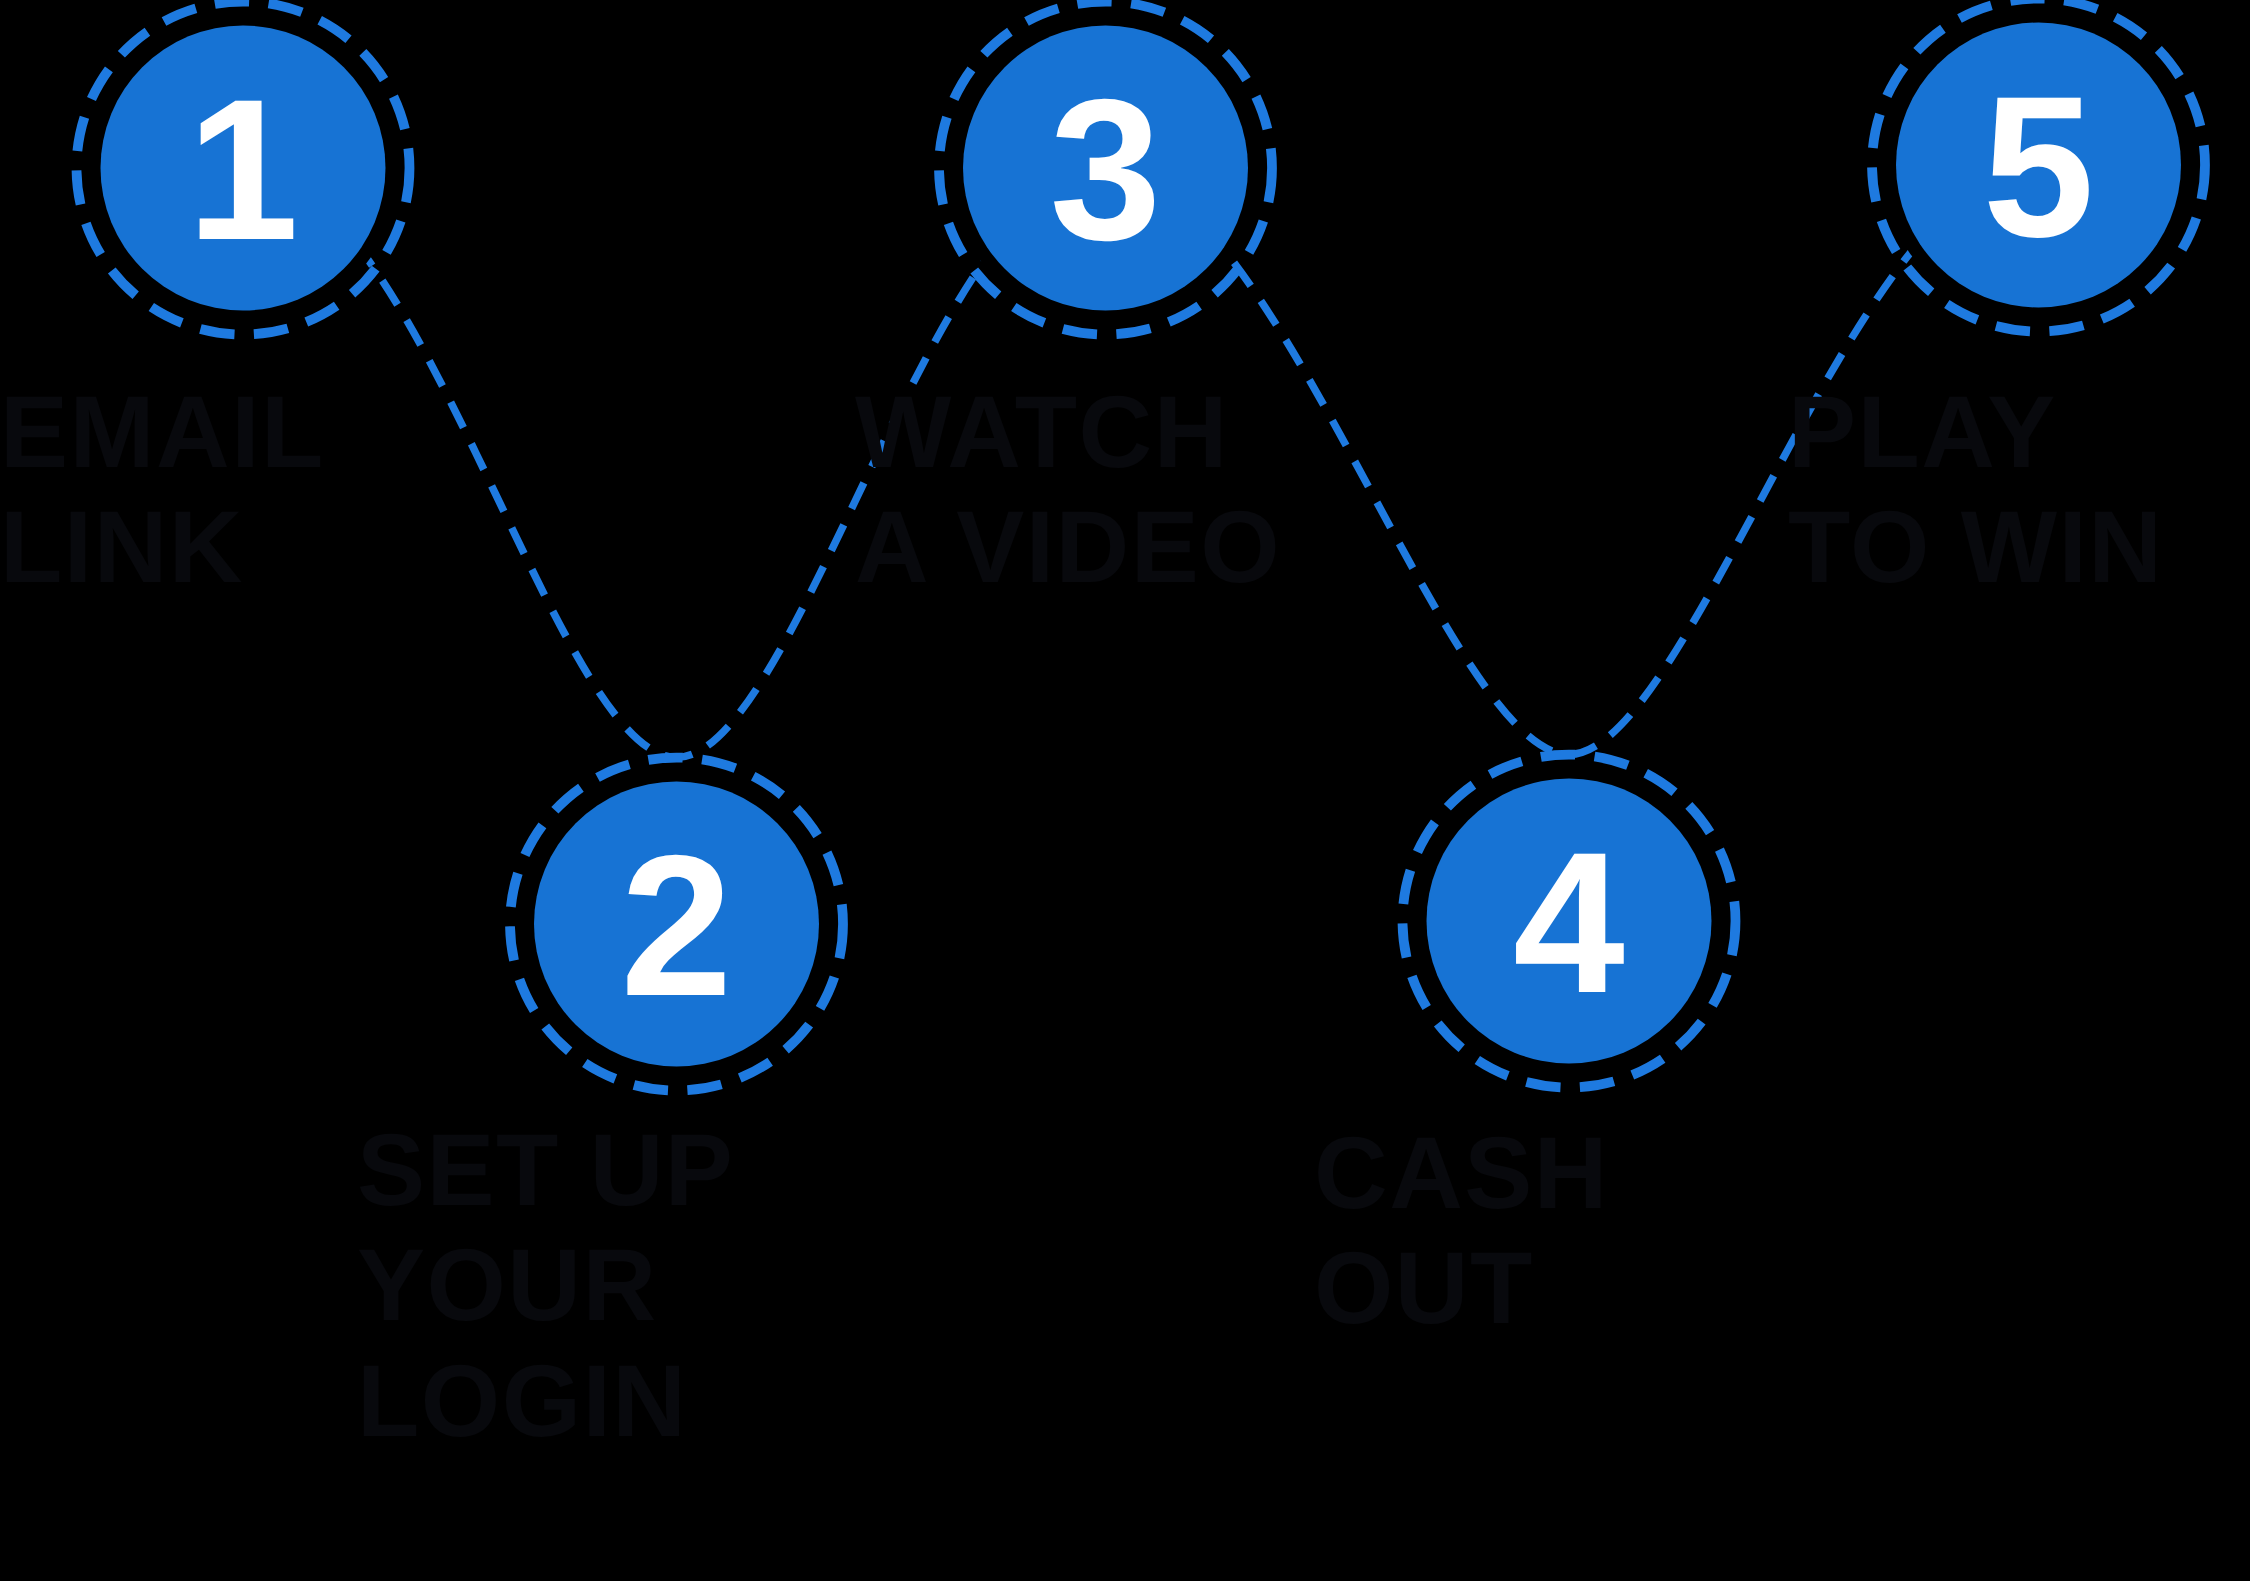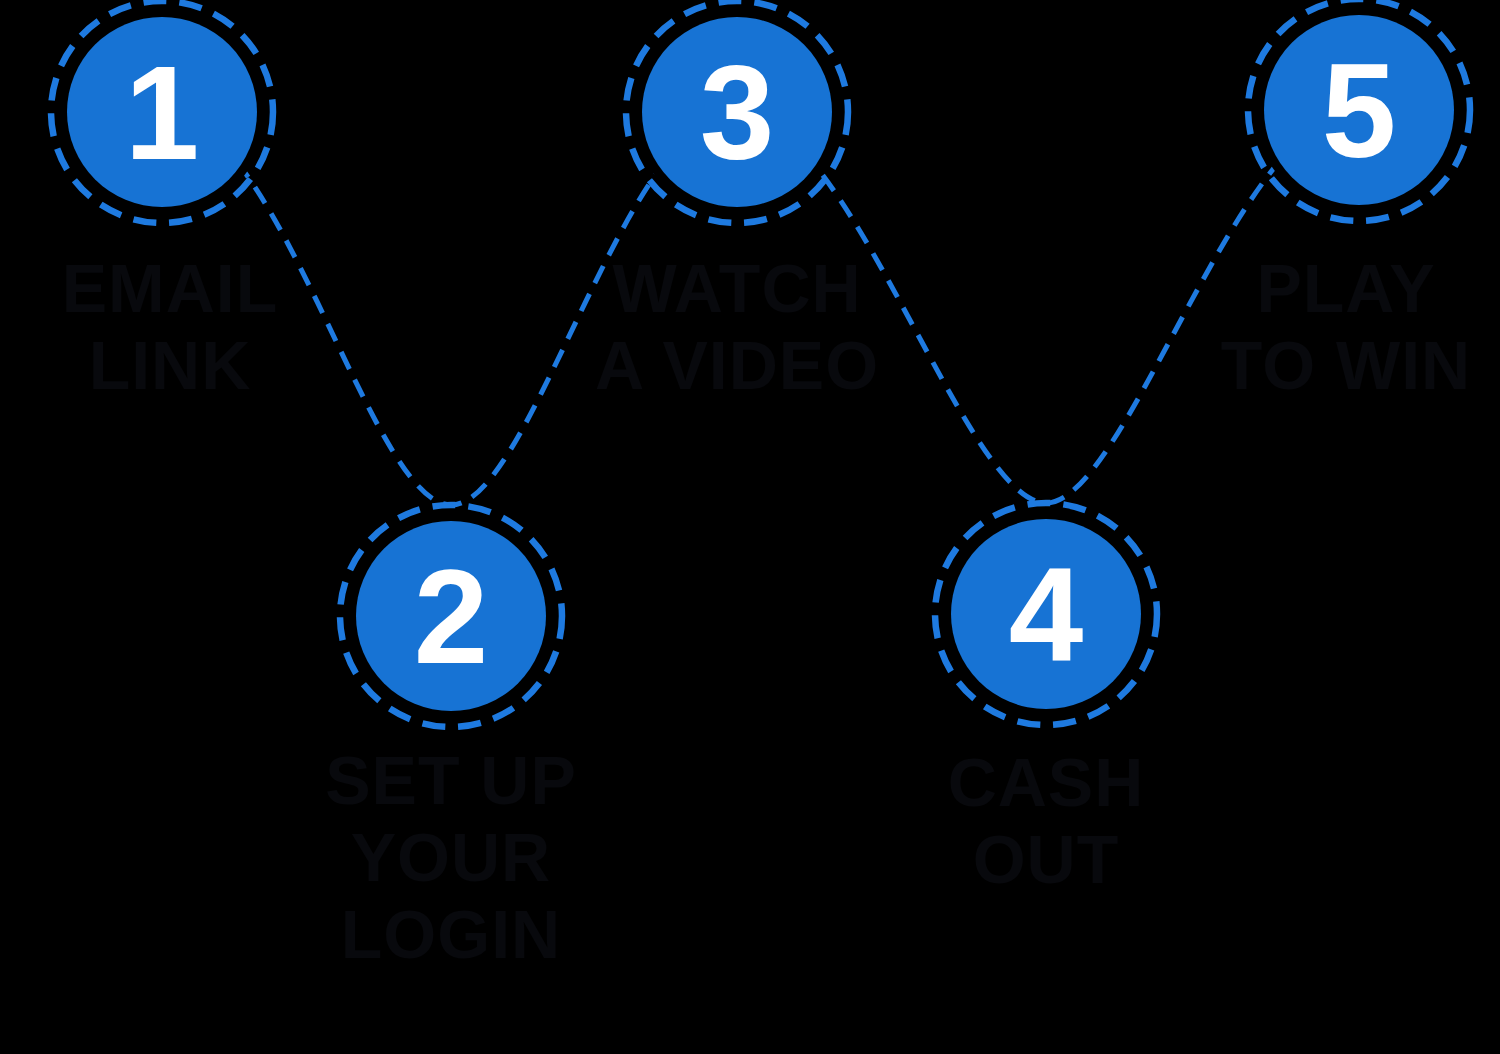--- a/index.html
+++ b/index.html
@@ -10,21 +10,21 @@
   }
   svg.layer { position:absolute; left:0; top:0; }
 
   .ring  { fill:none; stroke:#1e7ae0; stroke-width:6.5; stroke-dasharray:23 13; }
   .disk  { fill:#1773d4; }
   .maskdisk { fill:#000000; }
   .wave  { fill:none; stroke:#1e7ae0; stroke-width:5; stroke-dasharray:19 12; }
   .num   { font-family:"Liberation Sans", sans-serif; font-weight:800; font-size:134px;
            fill:#ffffff; text-anchor:middle; }
 
-  .step-text { position:absolute; text-align:center; color:#08090d; }
+  .step-text { position:absolute; text-align:left; color:#08090d; }
   .step-text h2 {
     margin:0; font-size:68px; line-height:1.13; font-weight:800;
     letter-spacing:1px; text-transform:uppercase; color:#08090d;
   }
   .step-text h2 span { display:block; }
   .step-text p {
     margin:16px 0 0 0; font-size:34px; line-height:1.35; font-weight:400;
     color:#08090d; min-height:130px;
   }
   .step-text-1 { left:0px;    top:250px; width:340px; }

